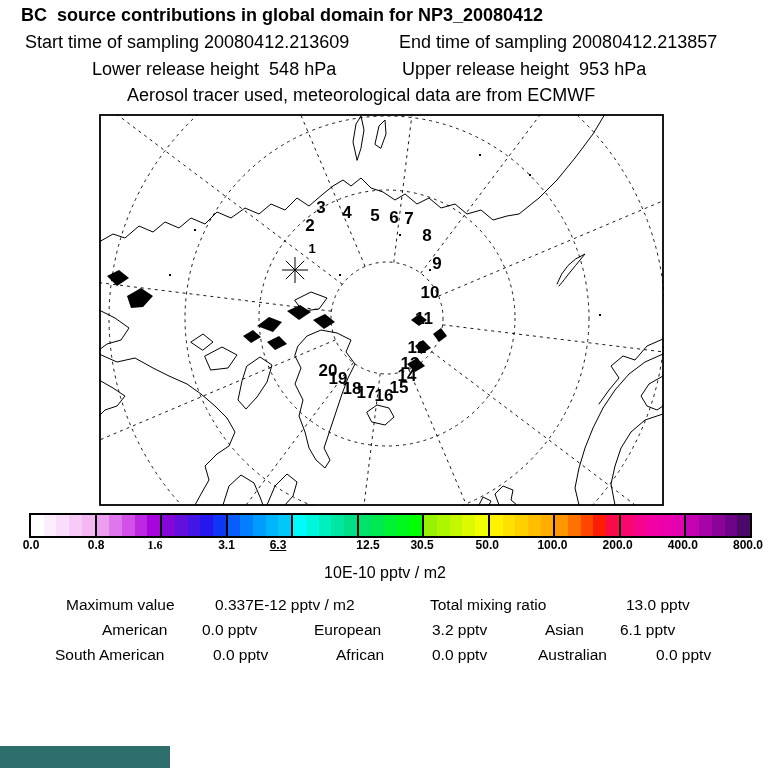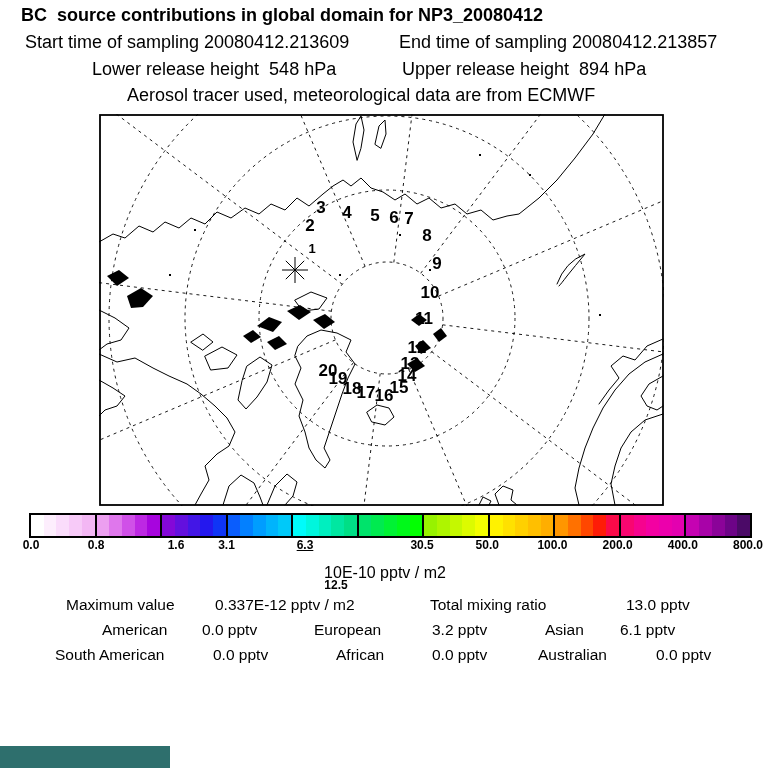--- a/index.html
+++ b/index.html
@@ -31,21 +31,21 @@
   #footer-bar{position:absolute;left:0;top:746px;width:170px;height:22px}
   svg text{font-family:"Liberation Sans",sans-serif}
 </style>
 </head>
 <body>
 
 <div class="abs title" style="left:21px;top:6px">BC  source contributions in global domain for NP3_20080412</div>
 <div class="abs hline" style="left:25px;top:33px">Start time of sampling 20080412.213609</div>
 <div class="abs hline" style="left:399px;top:33px">End time of sampling 20080412.213857</div>
 <div class="abs hline" style="left:92px;top:60px">Lower release height  548 hPa</div>
-<div class="abs hline" style="left:402px;top:60px">Upper release height  894 hPa</div>
+<div class="abs hline" style="left:402px;top:60px">Upper release height  953 hPa</div>
 <div class="abs hline" style="left:127px;top:86px">Aerosol tracer used, meteorological data are from ECMWF</div>
 
 <svg id="map" viewBox="0 0 565 392">
 
   <rect x="1" y="1" width="563" height="390" fill="none" stroke="#000" stroke-width="1.8"></rect>
 
   <g id="graticule" stroke="#000" stroke-width="0.9" fill="none" stroke-dasharray="3,4">
       <circle cx="288" cy="204" r="56"></circle>
       <circle cx="288" cy="204" r="128"></circle>
       <circle cx="288" cy="204" r="202"></circle>
@@ -224,24 +224,24 @@
       <div class="cb-cell" style="background: rgb(197, 2, 178);"></div>
       <div class="cb-cell" style="background: rgb(168, 3, 168);"></div>
       <div class="cb-cell" style="background: rgb(139, 3, 153);"></div>
       <div class="cb-cell" style="background: rgb(109, 4, 135);"></div>
       <div class="cb-cell" style="background: rgb(75, 10, 103);"></div>
     </div>
   </div>
 <div id="cb-ticks">
     <span class="cb-tick" style="left: 31px;">0.0</span>
     <span class="cb-tick" style="left: 96.18px;">0.8</span>
-    <span class="cb-tick" style="left: 176px;">1.6</span>
+    <span class="cb-tick" style="left: 155px; font-family: Liberation Serif, serif;">1.6</span>
     <span class="cb-tick" style="left: 226.54px;">3.1</span>
-    <span class="cb-tick" style="left: 305px; text-decoration: underline;">6.3</span>
-    <span class="cb-tick" style="left: 336px; margin-top: 40px;">12.5</span>
+    <span class="cb-tick" style="left: 278px; text-decoration: underline;">6.3</span>
+    <span class="cb-tick" style="left: 368px;">12.5</span>
     <span class="cb-tick" style="left: 422.08px;">30.5</span>
     <span class="cb-tick" style="left: 487.26px;">50.0</span>
     <span class="cb-tick" style="left: 552.44px;">100.0</span>
     <span class="cb-tick" style="left: 617.62px;">200.0</span>
     <span class="cb-tick" style="left: 682.8px;">400.0</span>
     <span class="cb-tick" style="left: 747.98px;">800.0</span>
   </div>
 <div id="unit-label">10E-10 pptv / m2</div>
 
 <div class="abs stat" style="left:66px;top:596px">Maximum value</div>

